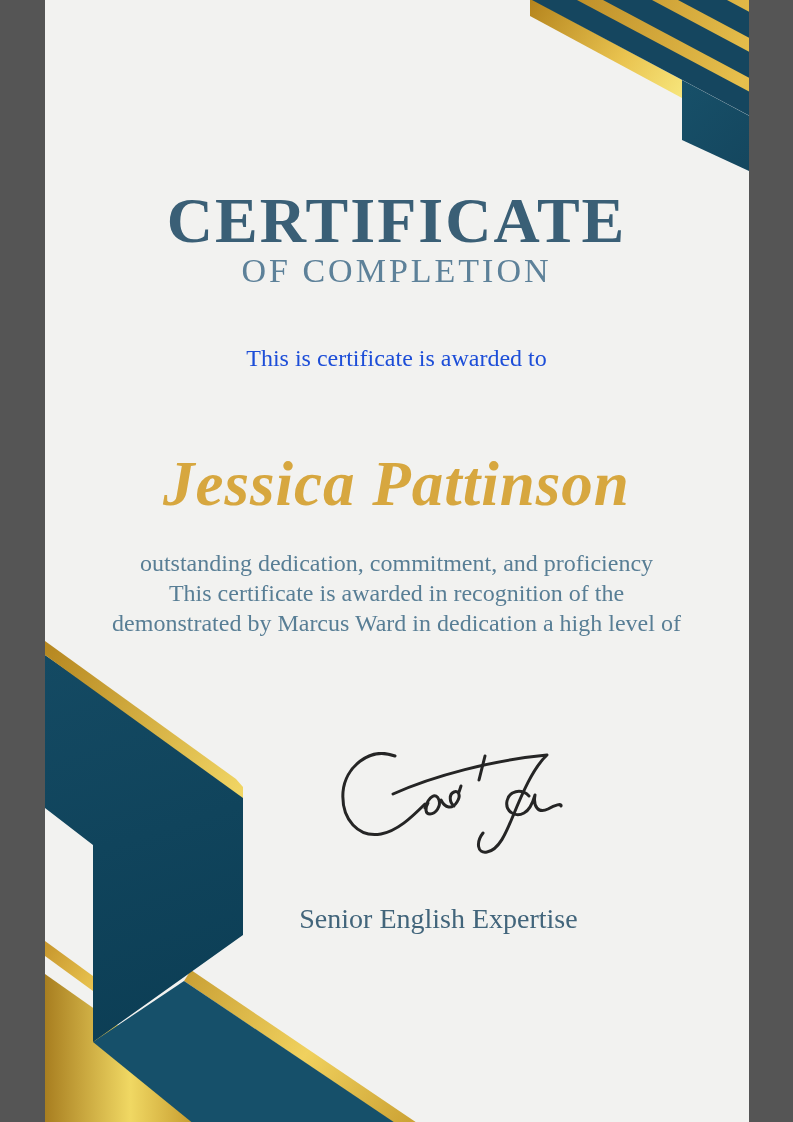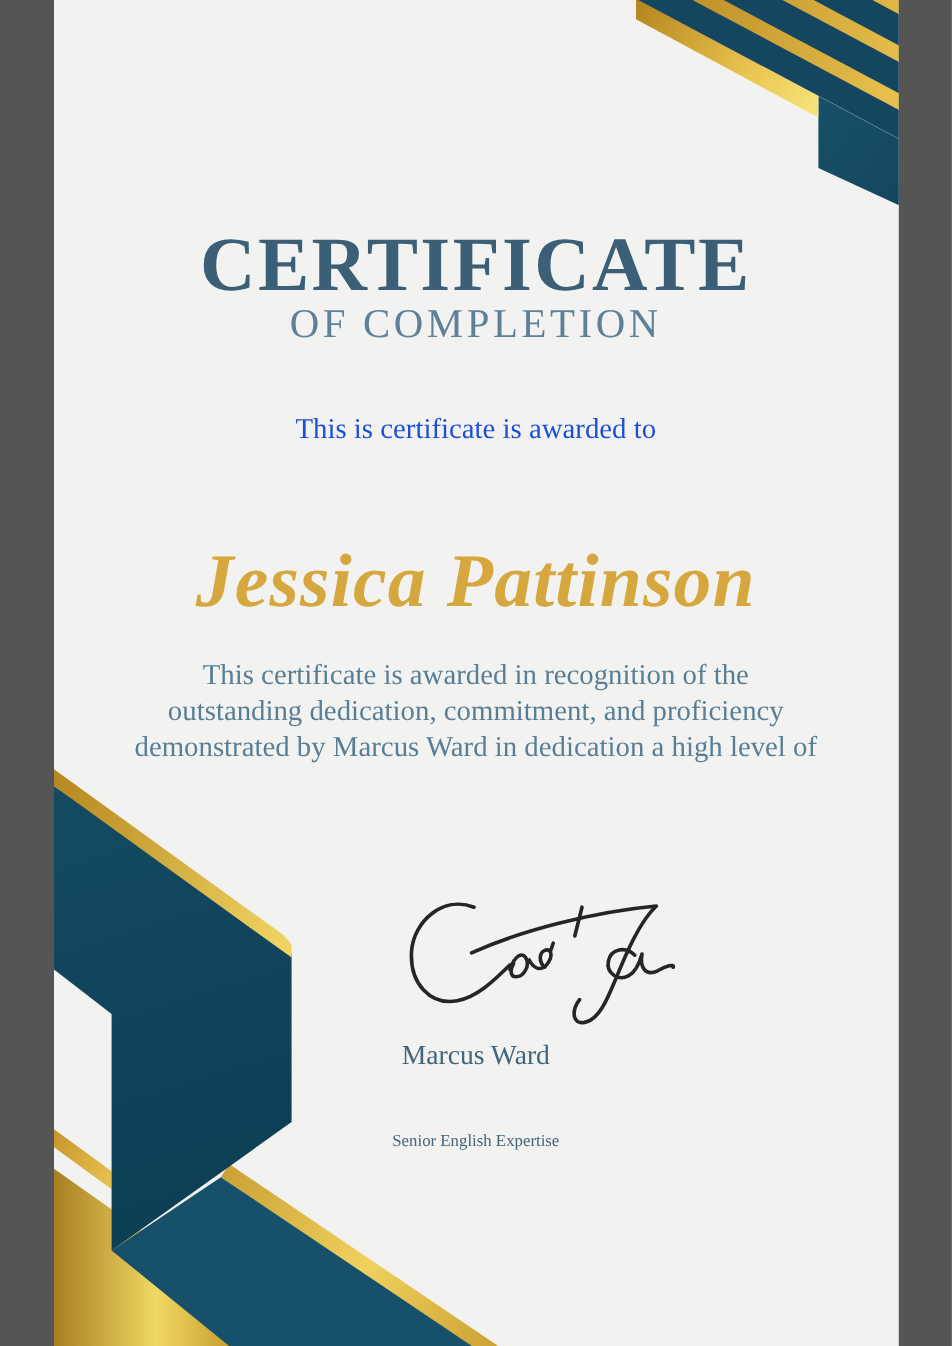--- a/index.html
+++ b/index.html
@@ -25,21 +25,21 @@
   .recipient{
     top:420px;font-size:63px;font-weight:bold;font-style:italic;color:#d7a73f;
     letter-spacing:1px;
     margin-top:28px;
   }
   .body-text{
     top:548px;font-size:24px;line-height:30px;color:#587e95;
   }
   .signature{position:absolute;left:288px;top:742px;width:240px;height:122px;}
   .signer-name{top:867px;font-size:23px;color:#42657b;}
-  .signer-title{top:944px;font-size:14px;color:#42657b;}
+  .signer-title{top:903px;font-size:28px;color:#42657b;margin-left:42px;}
 </style>
 </head>
 <body>
 
 <div class="page">
 
   <svg class="decor" viewBox="0 0 793 1122" xmlns="http://www.w3.org/2000/svg">
     <defs>
       <linearGradient id="gGoldTR" gradientUnits="userSpaceOnUse" x1="487" y1="0" x2="637" y2="98">
         <stop offset="0" stop-color="#b5851e"></stop>
@@ -103,31 +103,30 @@
       <polygon points="0,641 191,779 198,787 198,798 0,655" fill="url(#gR1gold)"></polygon>
     </g>
   </svg>
 
   <div class="txt title">CERTIFICATE</div>
   <div class="txt subtitle">OF COMPLETION</div>
   <div class="txt award-line">This is certificate is awarded to</div>
   <div class="txt recipient">Jessica Pattinson</div>
 
   <div class="txt body-text">
+    <div>outstanding dedication, commitment, and proficiency</div>
     <div>This certificate is awarded in recognition of the</div>
-    <div>outstanding dedication, commitment, and proficiency</div>
     <div>demonstrated by Marcus Ward in dedication a high level of</div>
   </div>
 
   <svg class="signature" viewBox="0 0 240 122" xmlns="http://www.w3.org/2000/svg">
     <g fill="none" stroke="#141414" stroke-width="3" stroke-linecap="round" stroke-linejoin="round" opacity="0.92">
       <path d="M62,14 C36,4 12,26 10,50 C8,78 26,96 48,92 C64,89 78,76 92,62"></path>
       <path d="M92,66 C96,54 103,50 106,58 C108,64 103,72 97,72 C92,72 92,66 95,61 M108,58 C112,66 119,68 124,60 C128,54 126,48 121,50 C116,52 116,60 121,64 M128,44 L126,50"></path>
       <path d="M60,52 C100,34 160,18 214,13 C200,26 189,52 180,74 C173,91 166,108 154,110 C144,112 143,100 150,91"></path>
       <path d="M152,14 C150,22 148,30 146,38"></path>
       <path d="M196,54 C188,46 176,49 174,59 C172,69 182,76 191,71 C197,68 200,60 202,53 C200,64 205,72 215,67 C222,63 229,61 228,64"></path>
     </g>
   </svg>
 
-  <div class="txt signer-name">Marcus Ward</div>
   <div class="txt signer-title">Senior English Expertise</div>
 
 </div>
 
 </body></html>

